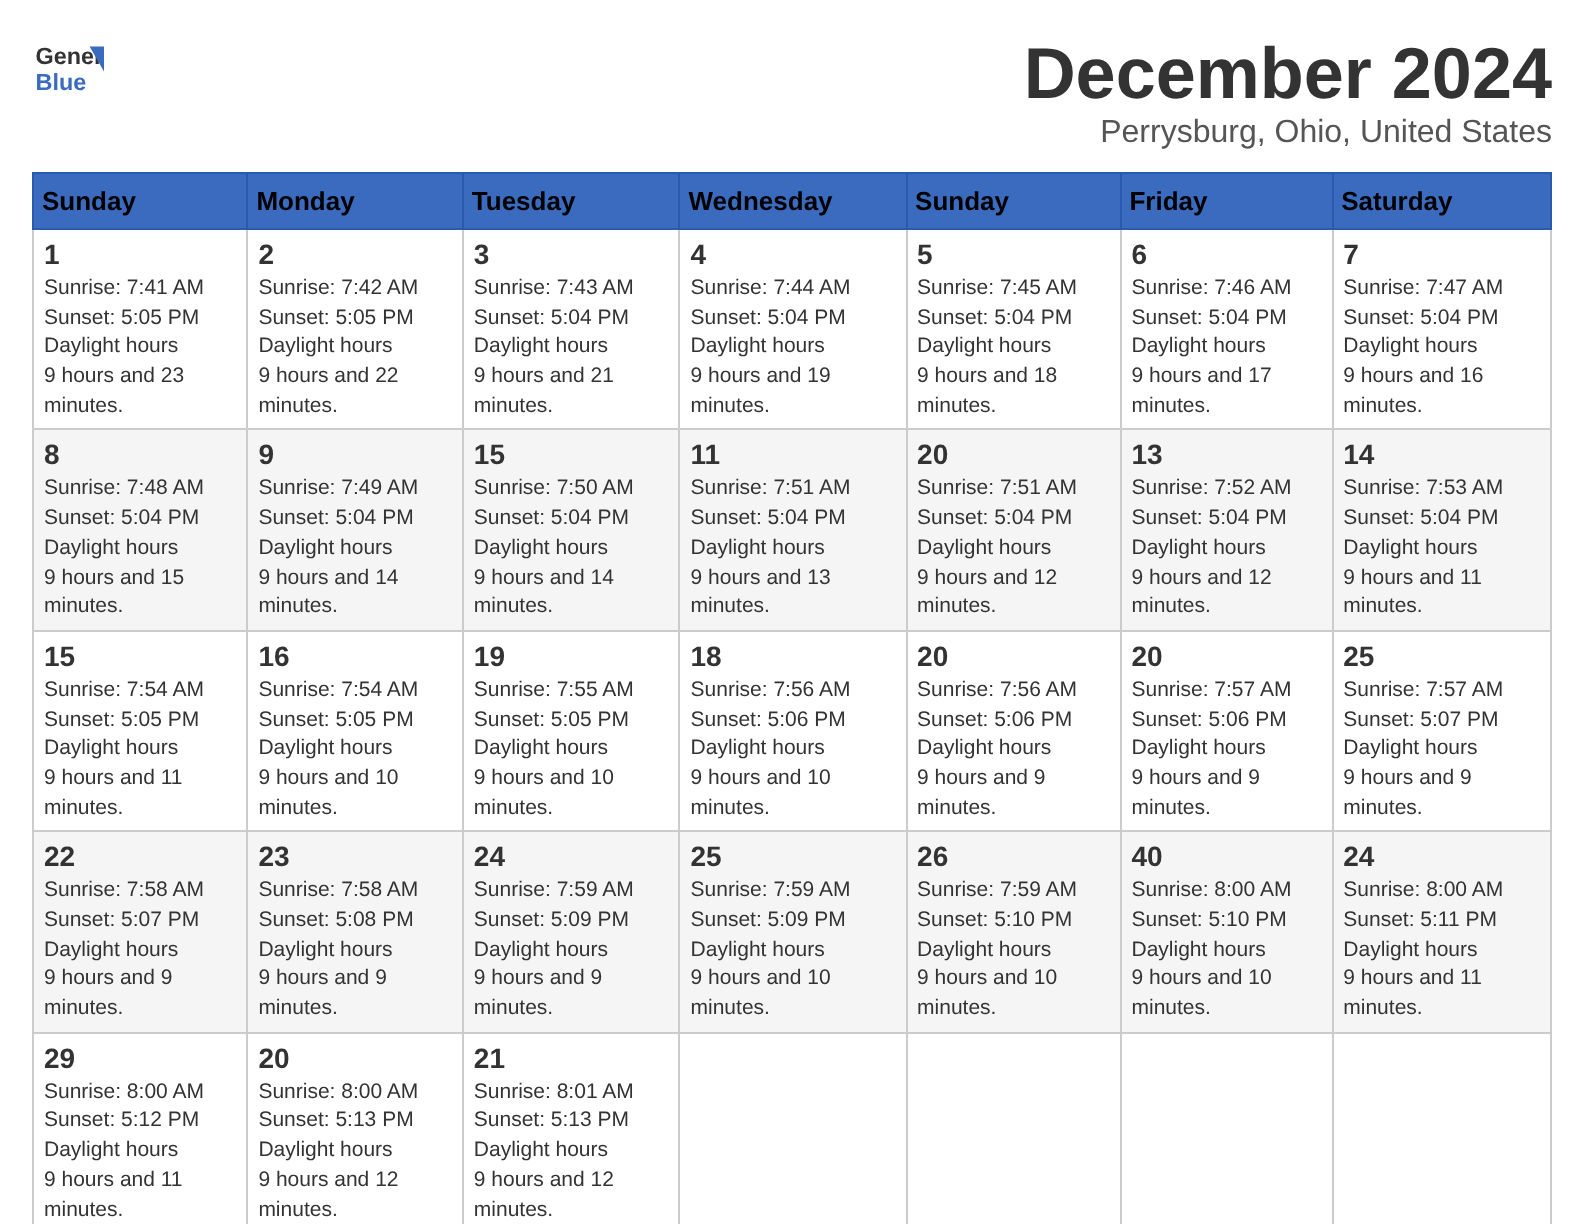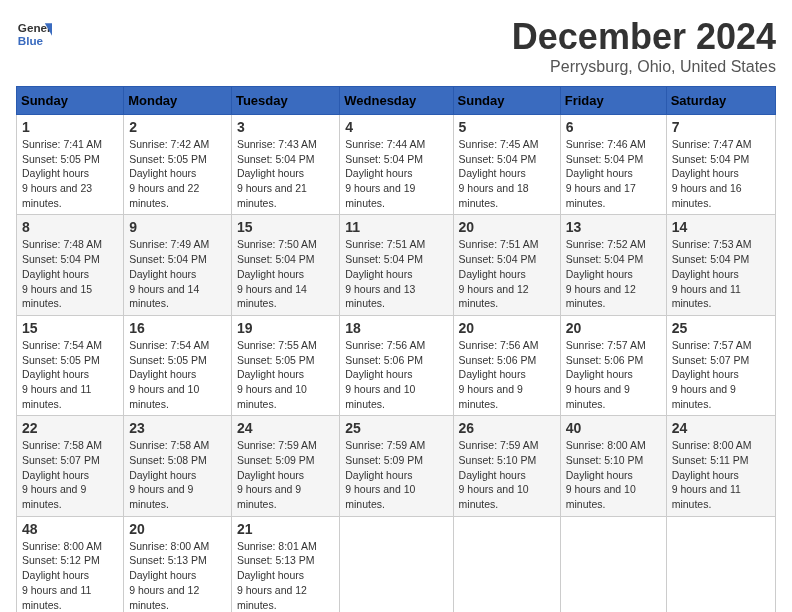--- a/index.html
+++ b/index.html
@@ -166,21 +166,21 @@
         <td><span class="day-number">25</span>
 <span class="day-info">Sunrise: 7:59 AM<br>Sunset: 5:09 PM<br>Daylight hours<br>9 hours and 10 minutes.</span></td>
         <td><span class="day-number">26</span>
 <span class="day-info">Sunrise: 7:59 AM<br>Sunset: 5:10 PM<br>Daylight hours<br>9 hours and 10 minutes.</span></td>
         <td><span class="day-number">40</span>
 <span class="day-info">Sunrise: 8:00 AM<br>Sunset: 5:10 PM<br>Daylight hours<br>9 hours and 10 minutes.</span></td>
         <td><span class="day-number">24</span>
 <span class="day-info">Sunrise: 8:00 AM<br>Sunset: 5:11 PM<br>Daylight hours<br>9 hours and 11 minutes.</span></td>
       </tr>
       <tr>
-        <td><span class="day-number">48</span>
+        <td><span class="day-number">29</span>
 <span class="day-info">Sunrise: 8:00 AM<br>Sunset: 5:12 PM<br>Daylight hours<br>9 hours and 11 minutes.</span></td>
         <td><span class="day-number">20</span>
 <span class="day-info">Sunrise: 8:00 AM<br>Sunset: 5:13 PM<br>Daylight hours<br>9 hours and 12 minutes.</span></td>
         <td><span class="day-number">21</span>
 <span class="day-info">Sunrise: 8:01 AM<br>Sunset: 5:13 PM<br>Daylight hours<br>9 hours and 12 minutes.</span></td>
         <td class="empty-cell"></td>
         <td class="empty-cell"></td>
         <td class="empty-cell"></td>
         <td class="empty-cell"></td>
       </tr>

